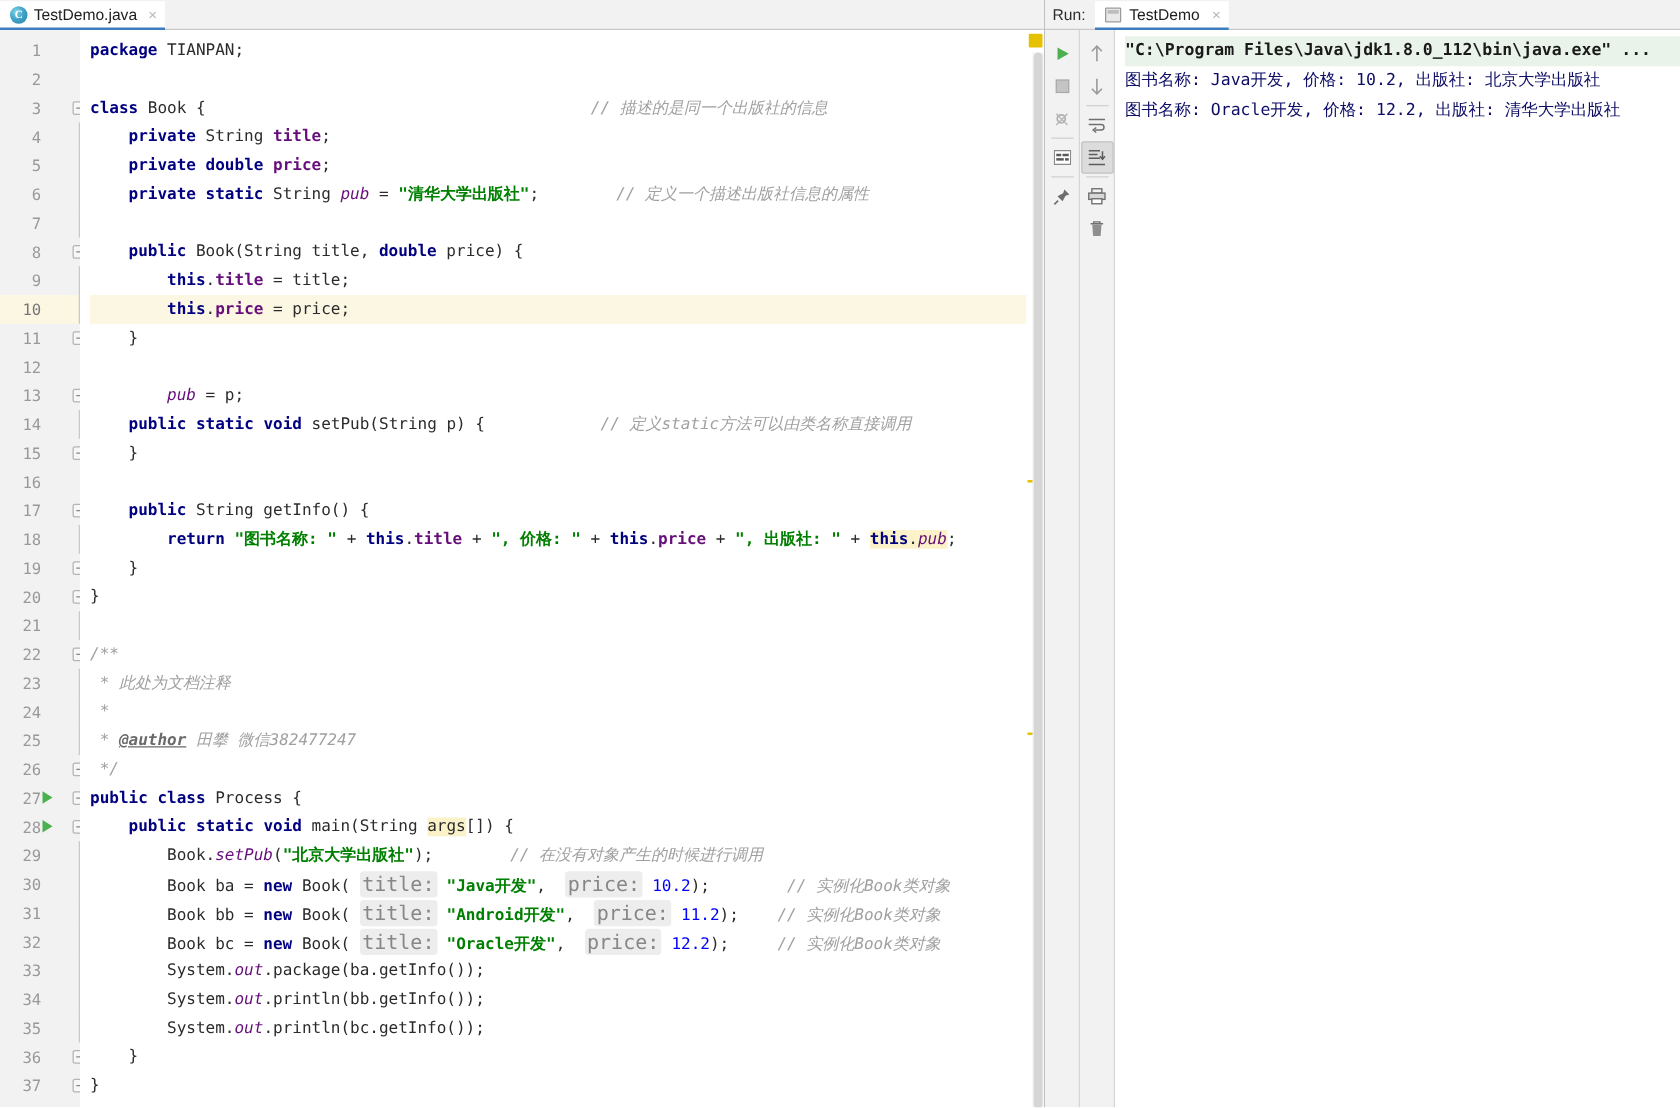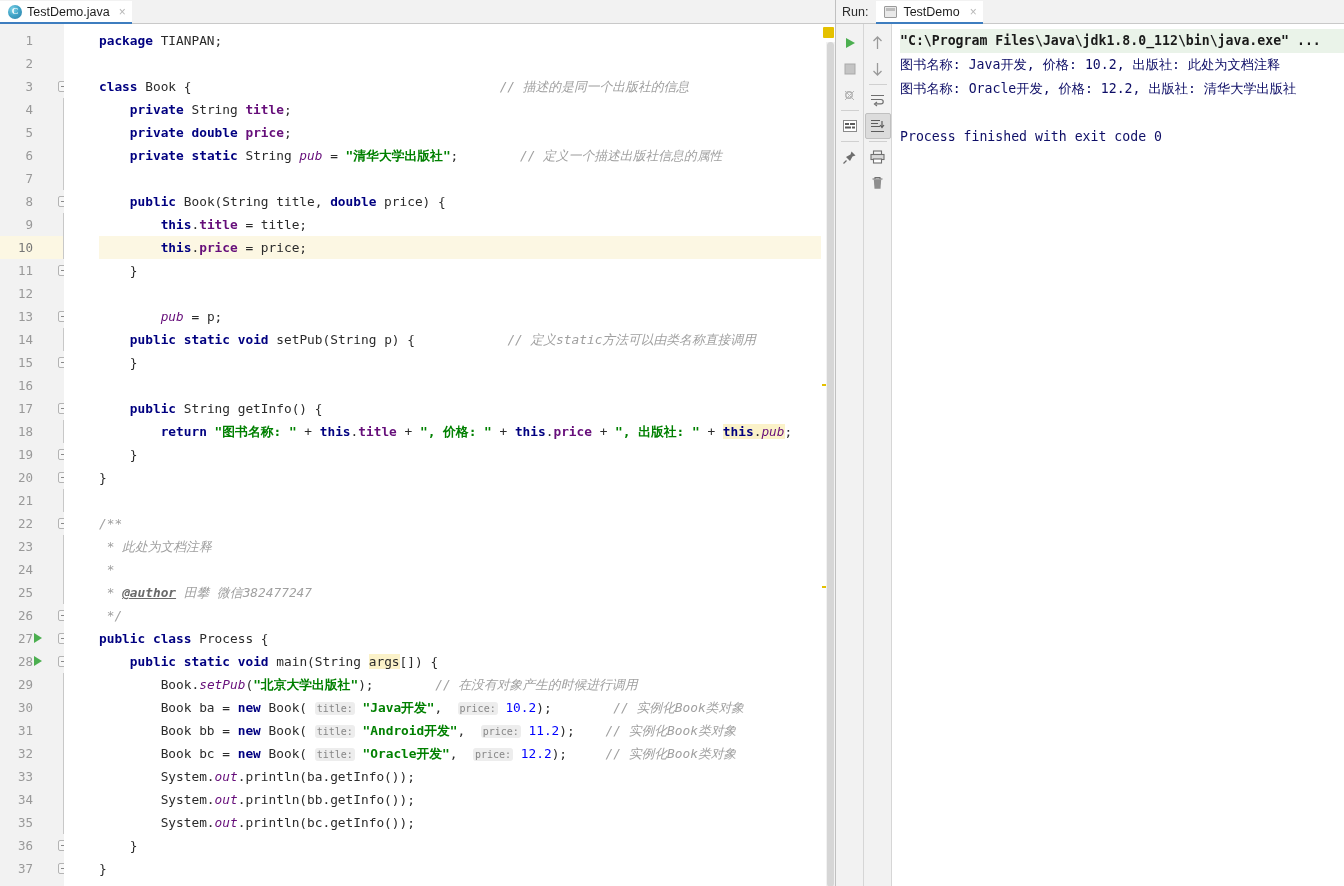--- a/index.html
+++ b/index.html
@@ -87,39 +87,38 @@
     flex: 1; position: relative;
     padding-top: 5px; padding-left: 8px;
     background: #ffffff;
     font-family: "DejaVu Sans Mono", monospace;
     font-size: 12.8px;
     overflow: hidden;
   }
   .cl {
     height: 23px; line-height: 23px; white-space: pre;
     position: relative;
-    margin-left: 27px;
   }
   .cl.cur { background: #fcf7e3; }
 
   
   .kw   { color: #000080; font-weight: bold; }
   .fld  { color: #660e7a; font-weight: bold; }
   .stat { color: #660e7a; font-style: italic; }
   .str  { color: #008000; font-weight: bold; }
   .num  { color: #0000ff; }
   .cmt  { color: #a0a0a0; font-style: italic; }
   .doc  { color: #a0a0a0; font-style: italic; }
   .doctag { color: #6a6a6a; font-style: italic; font-weight: bold; text-decoration: underline; }
   .pln  { color: #2b2b2b; }
   .hl   { background: #fbf2c9; }
   .hint {
     background: #ededed; color: #878787;
     border-radius: 3px; padding: 1px 2px;
-    font-size: 10px;
+    font-size: 16px;
   }
 
   
   .marker-strip {
     position: absolute; right: 0; top: 0; bottom: 0;
     width: 14px; background: #ffffff;
   }
   .warnbox {
     position: absolute; right: 1px; top: 3px;
     width: 11px; height: 11px; background: #e5c100; border-radius: 1px;
@@ -279,21 +278,21 @@
             <div class="cl"><span class="doc"> * 此处为文档注释</span></div>
             <div class="cl"><span class="doc"> *</span></div>
             <div class="cl"><span class="doc"> * </span><span class="doctag">@author</span><span class="doc"> 田攀 微信382477247</span></div>
             <div class="cl"><span class="doc"> */</span></div>
             <div class="cl"><span class="kw">public</span><span class="pln"> </span><span class="kw">class</span><span class="pln"> Process {</span></div>
             <div class="cl"><span class="pln">    </span><span class="kw">public</span><span class="pln"> </span><span class="kw">static</span><span class="pln"> </span><span class="kw">void</span><span class="pln"> main(String </span><span class="pln hl">args</span><span class="pln">[]) {</span></div>
             <div class="cl"><span class="pln">        Book.</span><span class="stat">setPub</span><span class="pln">(</span><span class="str">"北京大学出版社"</span><span class="pln">);</span><span class="cmt">        // 在没有对象产生的时候进行调用</span></div>
             <div class="cl"><span class="pln">        Book ba = </span><span class="kw">new</span><span class="pln"> Book( </span><span class="hint">title:</span><span class="pln"> </span><span class="str">"Java开发"</span><span class="pln">,  </span><span class="hint">price:</span><span class="pln"> </span><span class="num">10.2</span><span class="pln">);</span><span class="cmt">        // 实例化Book类对象</span></div>
             <div class="cl"><span class="pln">        Book bb = </span><span class="kw">new</span><span class="pln"> Book( </span><span class="hint">title:</span><span class="pln"> </span><span class="str">"Android开发"</span><span class="pln">,  </span><span class="hint">price:</span><span class="pln"> </span><span class="num">11.2</span><span class="pln">);</span><span class="cmt">    // 实例化Book类对象</span></div>
             <div class="cl"><span class="pln">        Book bc = </span><span class="kw">new</span><span class="pln"> Book( </span><span class="hint">title:</span><span class="pln"> </span><span class="str">"Oracle开发"</span><span class="pln">,  </span><span class="hint">price:</span><span class="pln"> </span><span class="num">12.2</span><span class="pln">);</span><span class="cmt">     // 实例化Book类对象</span></div>
-            <div class="cl"><span class="pln">        System.</span><span class="stat">out</span><span class="pln">.println(ba.getInfo());</span></div>
+            <div class="cl"><span class="pln">        System.</span><span class="stat">out</span><span class="pln">.package(ba.getInfo());</span></div>
             <div class="cl"><span class="pln">        System.</span><span class="stat">out</span><span class="pln">.println(bb.getInfo());</span></div>
             <div class="cl"><span class="pln">        System.</span><span class="stat">out</span><span class="pln">.println(bc.getInfo());</span></div>
             <div class="cl"><span class="pln">    }</span></div>
             <div class="cl"><span class="pln">}</span></div>
           </div>
       </div>
 
       <div class="marker-strip">
         <div class="warnbox"></div>
         <div class="markline" style="top:360px;"></div>
@@ -390,22 +389,21 @@
           <svg width="13" height="14" viewBox="0 0 13 14">
               <path d="M1.5 3 h10 M4 3 V1.5 h5 V3" stroke="#6f6f6f" stroke-width="1.1" fill="none"></path>
               <path d="M2.8 3.5 h7.4 l-0.7 9.2 h-6 Z" fill="#8e8e8e"></path>
             </svg>
         </div>
       </div>
 
       <div class="console">
         <div id="console-lines">
             <div class="conline cmdline">"C:\Program Files\Java\jdk1.8.0_112\bin\java.exe" ...</div>
-            <div class="conline">图书名称: Java开发, 价格: 10.2, 出版社: 此处为文档注释</div>
+            <div class="conline">图书名称: Java开发, 价格: 10.2, 出版社: 北京大学出版社</div>
             <div class="conline">图书名称: Oracle开发, 价格: 12.2, 出版社: 清华大学出版社</div>
             <div class="conline blank">&nbsp;</div>
-            <div class="conline">Process finished with exit code 0</div>
           </div>
       </div>
     </div>
   </div>
 
 </div>
 
 </body></html>

